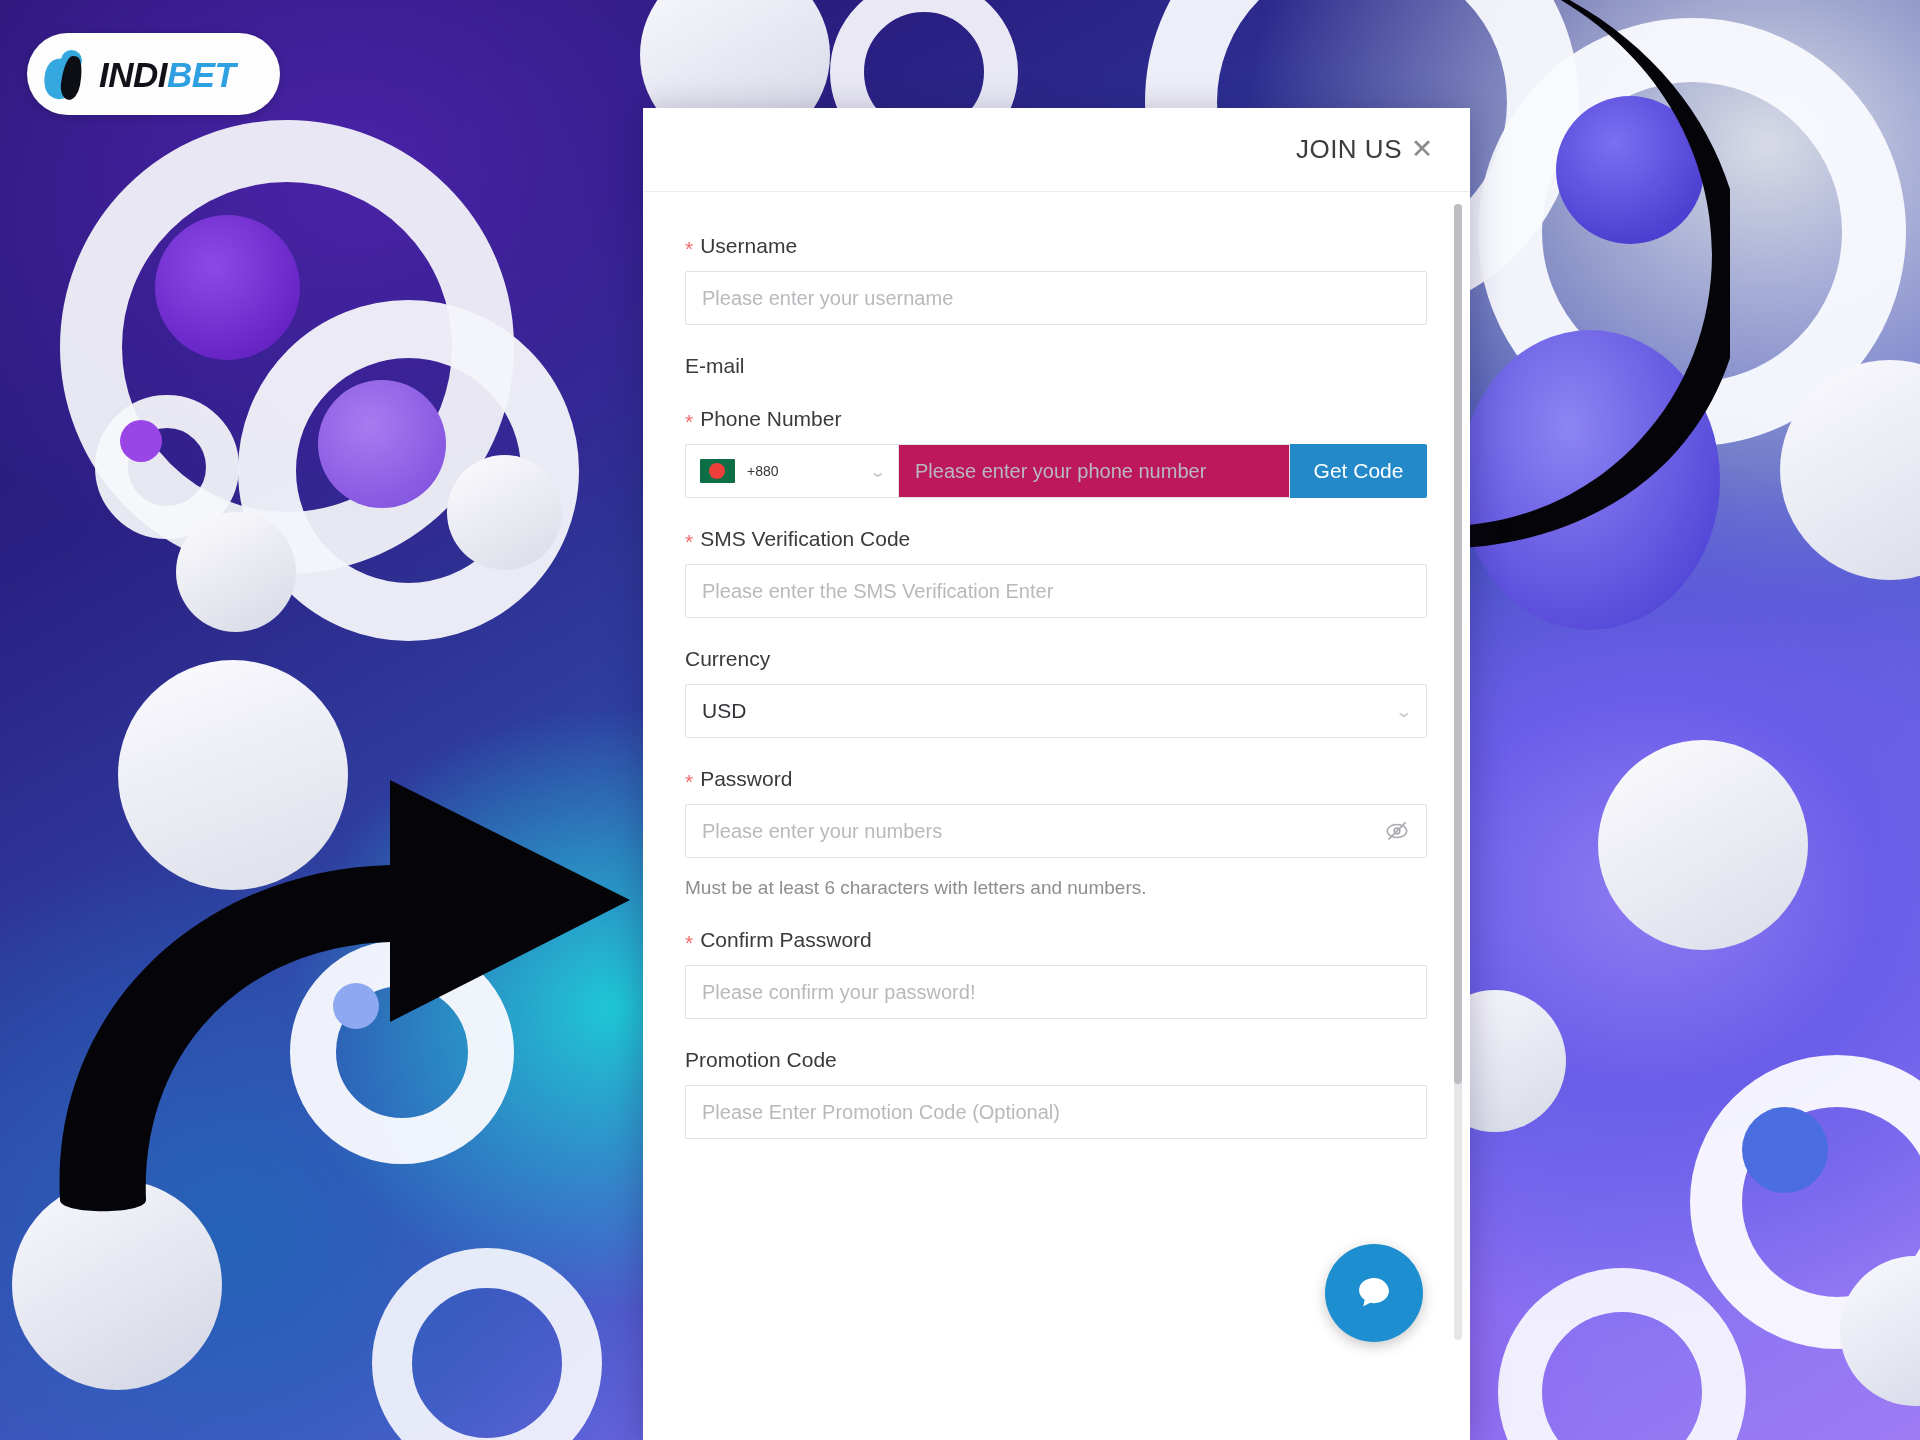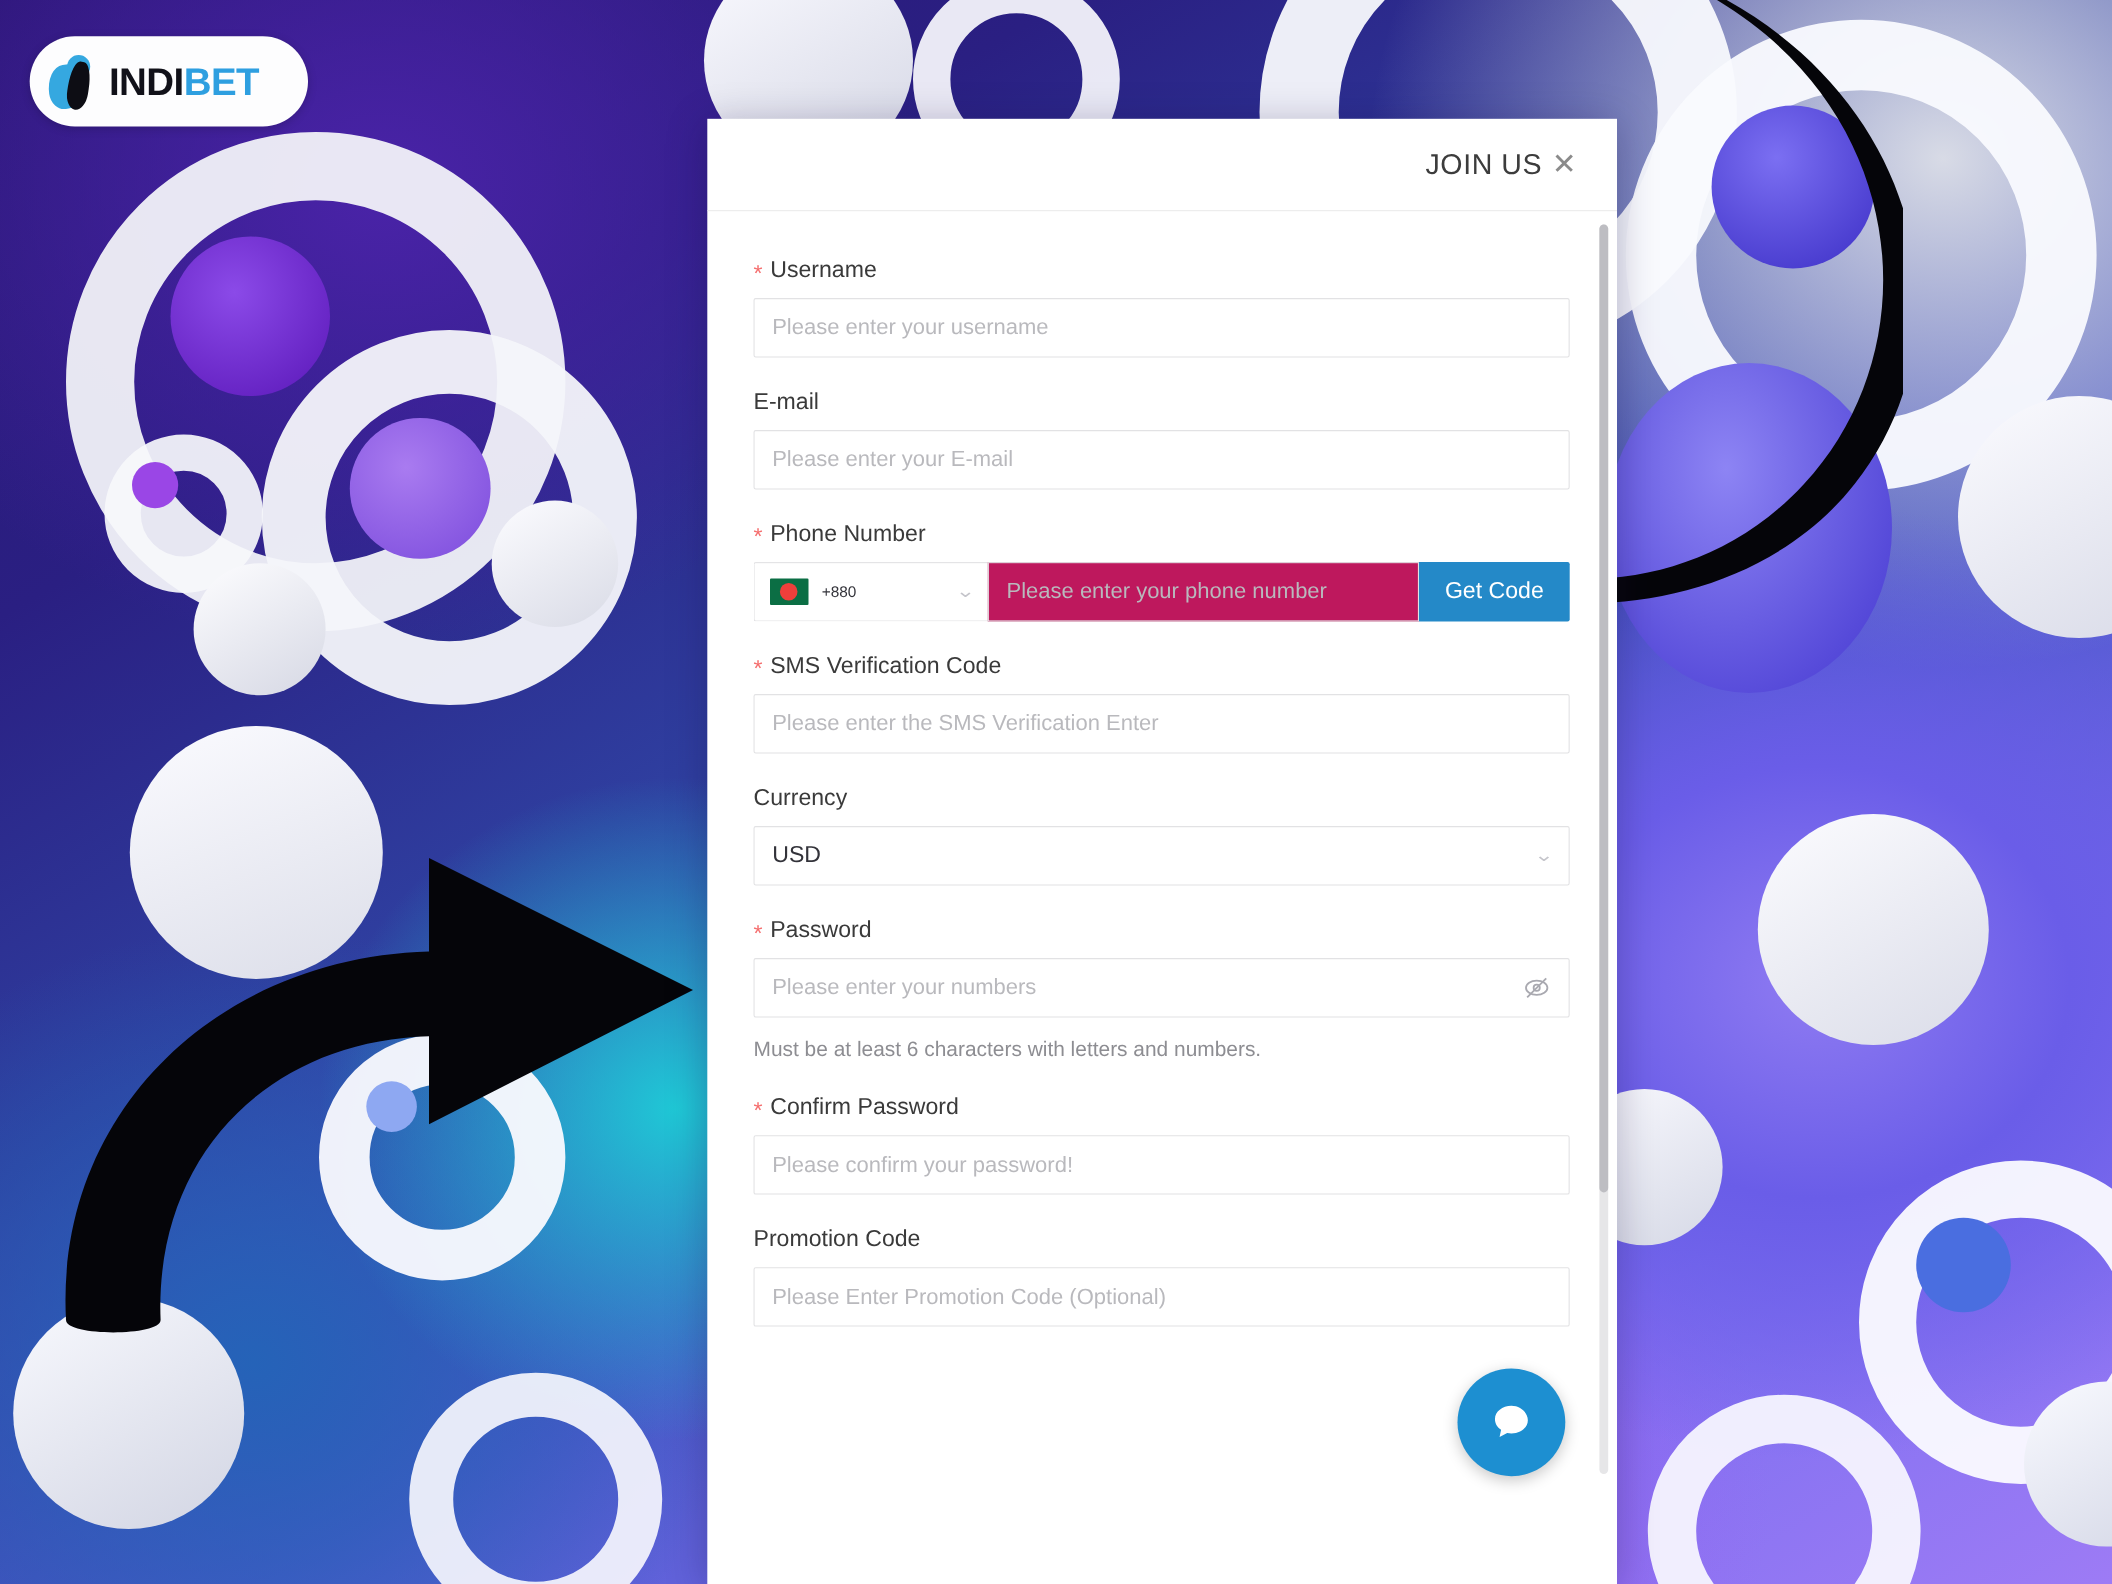--- a/index.html
+++ b/index.html
@@ -41,21 +41,21 @@
   }
   #logo .drop .b2{
     position:absolute;left:17px;top:2px;width:21px;height:21px;
     background:#35a8e0;border-radius:50%;
   }
   #logo .drop .b3{
     position:absolute;left:18px;top:8px;width:19px;height:44px;
     background:#0d0d14;border-radius:45% 45% 55% 55%/60% 60% 40% 40%;
     transform:rotate(9deg);
   }
-  #logo .wm{font-size:35px;font-weight:bold;letter-spacing:-.5px;line-height:1;}
+  #logo .wm{font-size:35px;font-weight:bold;font-style:italic;letter-spacing:-.5px;line-height:1;}
   #logo .wm .indi{color:#111119;}
   #logo .wm .bet{color:#2e9fe0;}
 
   
   #modal{
     position:absolute;left:643px;top:108px;width:827px;height:1332px;
     background:#ffffff;
     box-shadow:0 6px 34px rgba(20,10,60,.28);
     overflow:hidden;
   }
@@ -197,23 +197,20 @@
         <span>Username</span>
       </div>
       <div class="inp">
         <span class="ph">Please enter your username</span>
       </div>
     </div>
 
     <div class="field">
       <div class="lbl">
         <span>E-mail</span>
-      </div>
-      <div class="inp">
-        <span class="ph">Please enter your E-mail</span>
       </div>
     </div>
 
     <div class="field">
       <div class="lbl">
         <span class="req">*</span>
         <span>Phone Number</span>
       </div>
       <div class="phone-row">
         <div class="cc">

